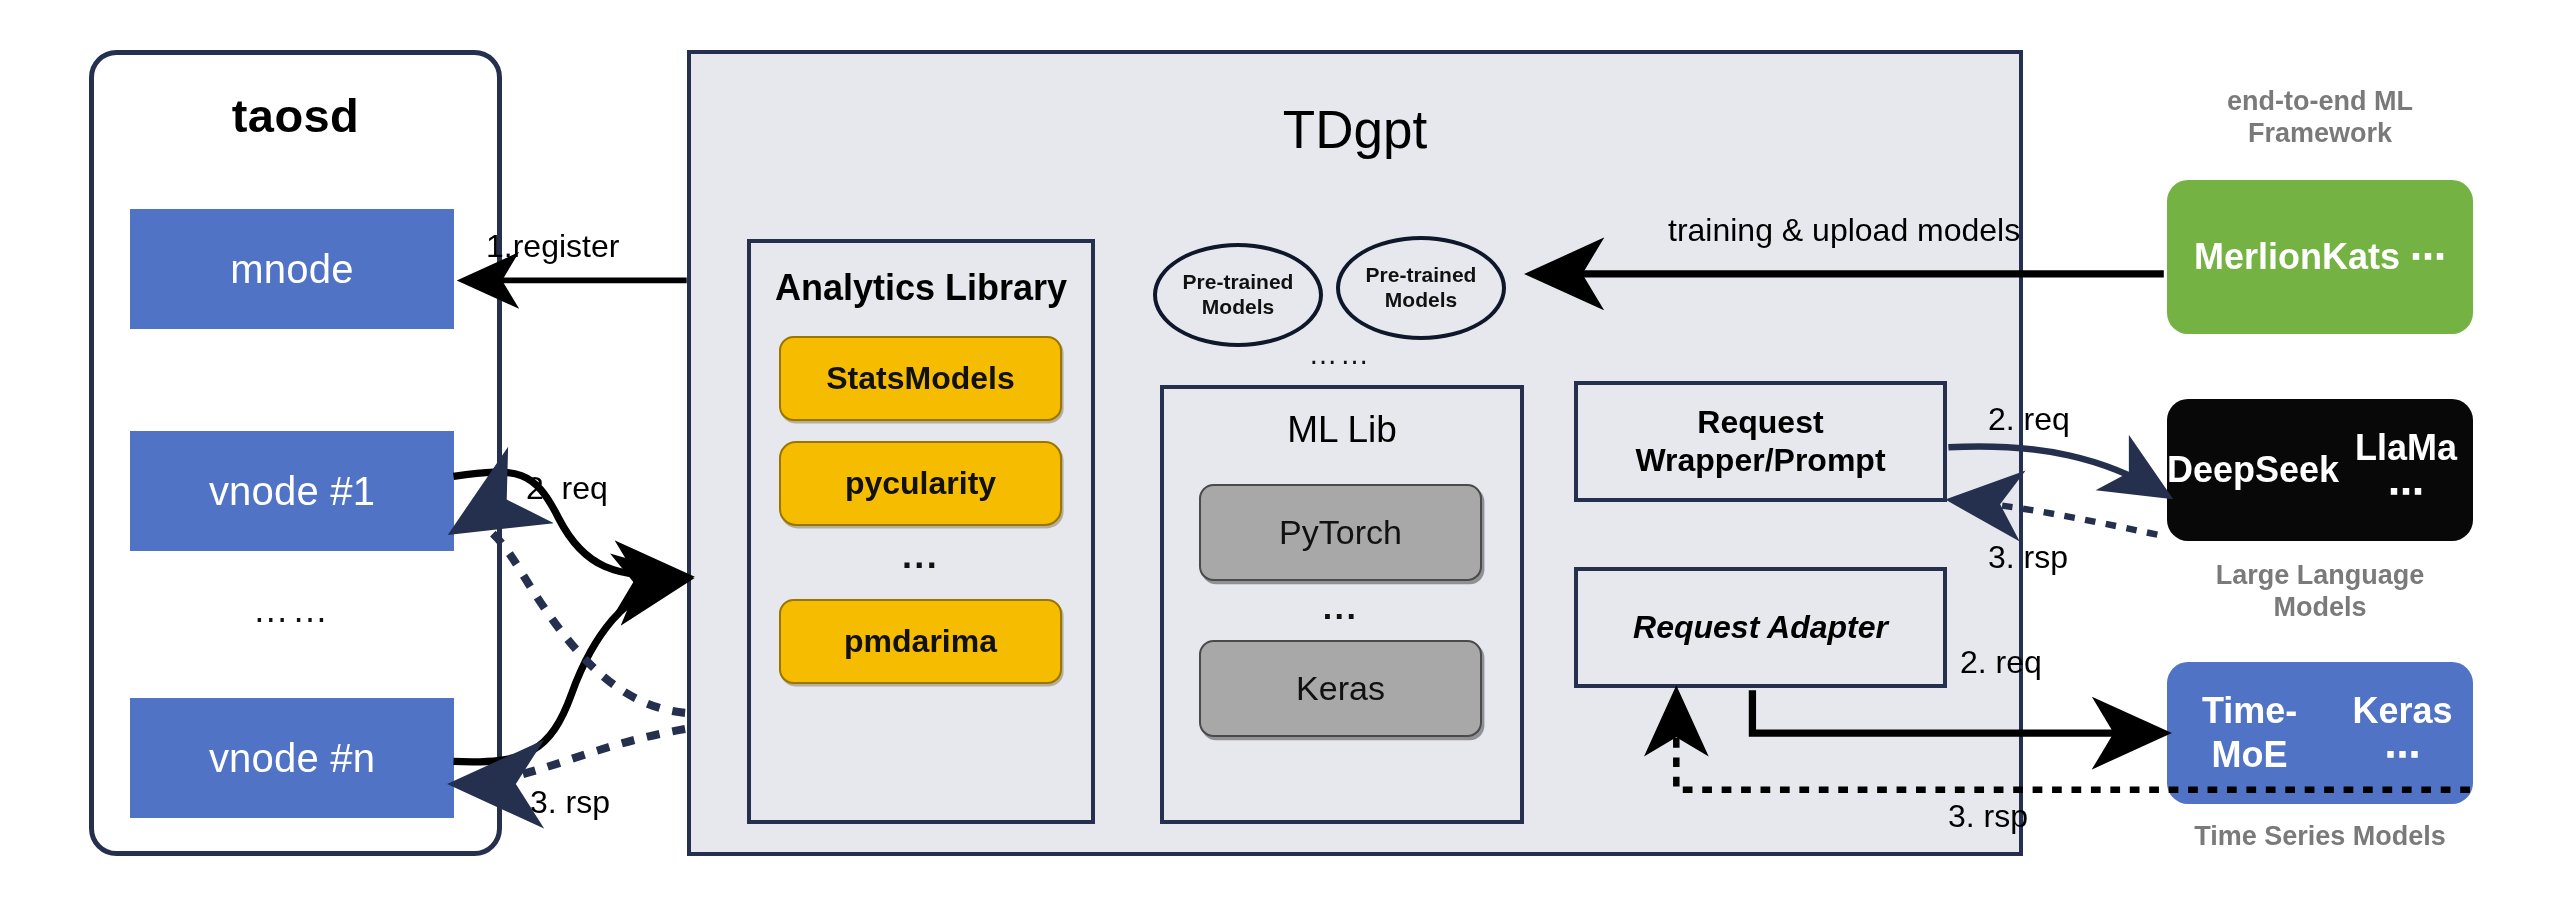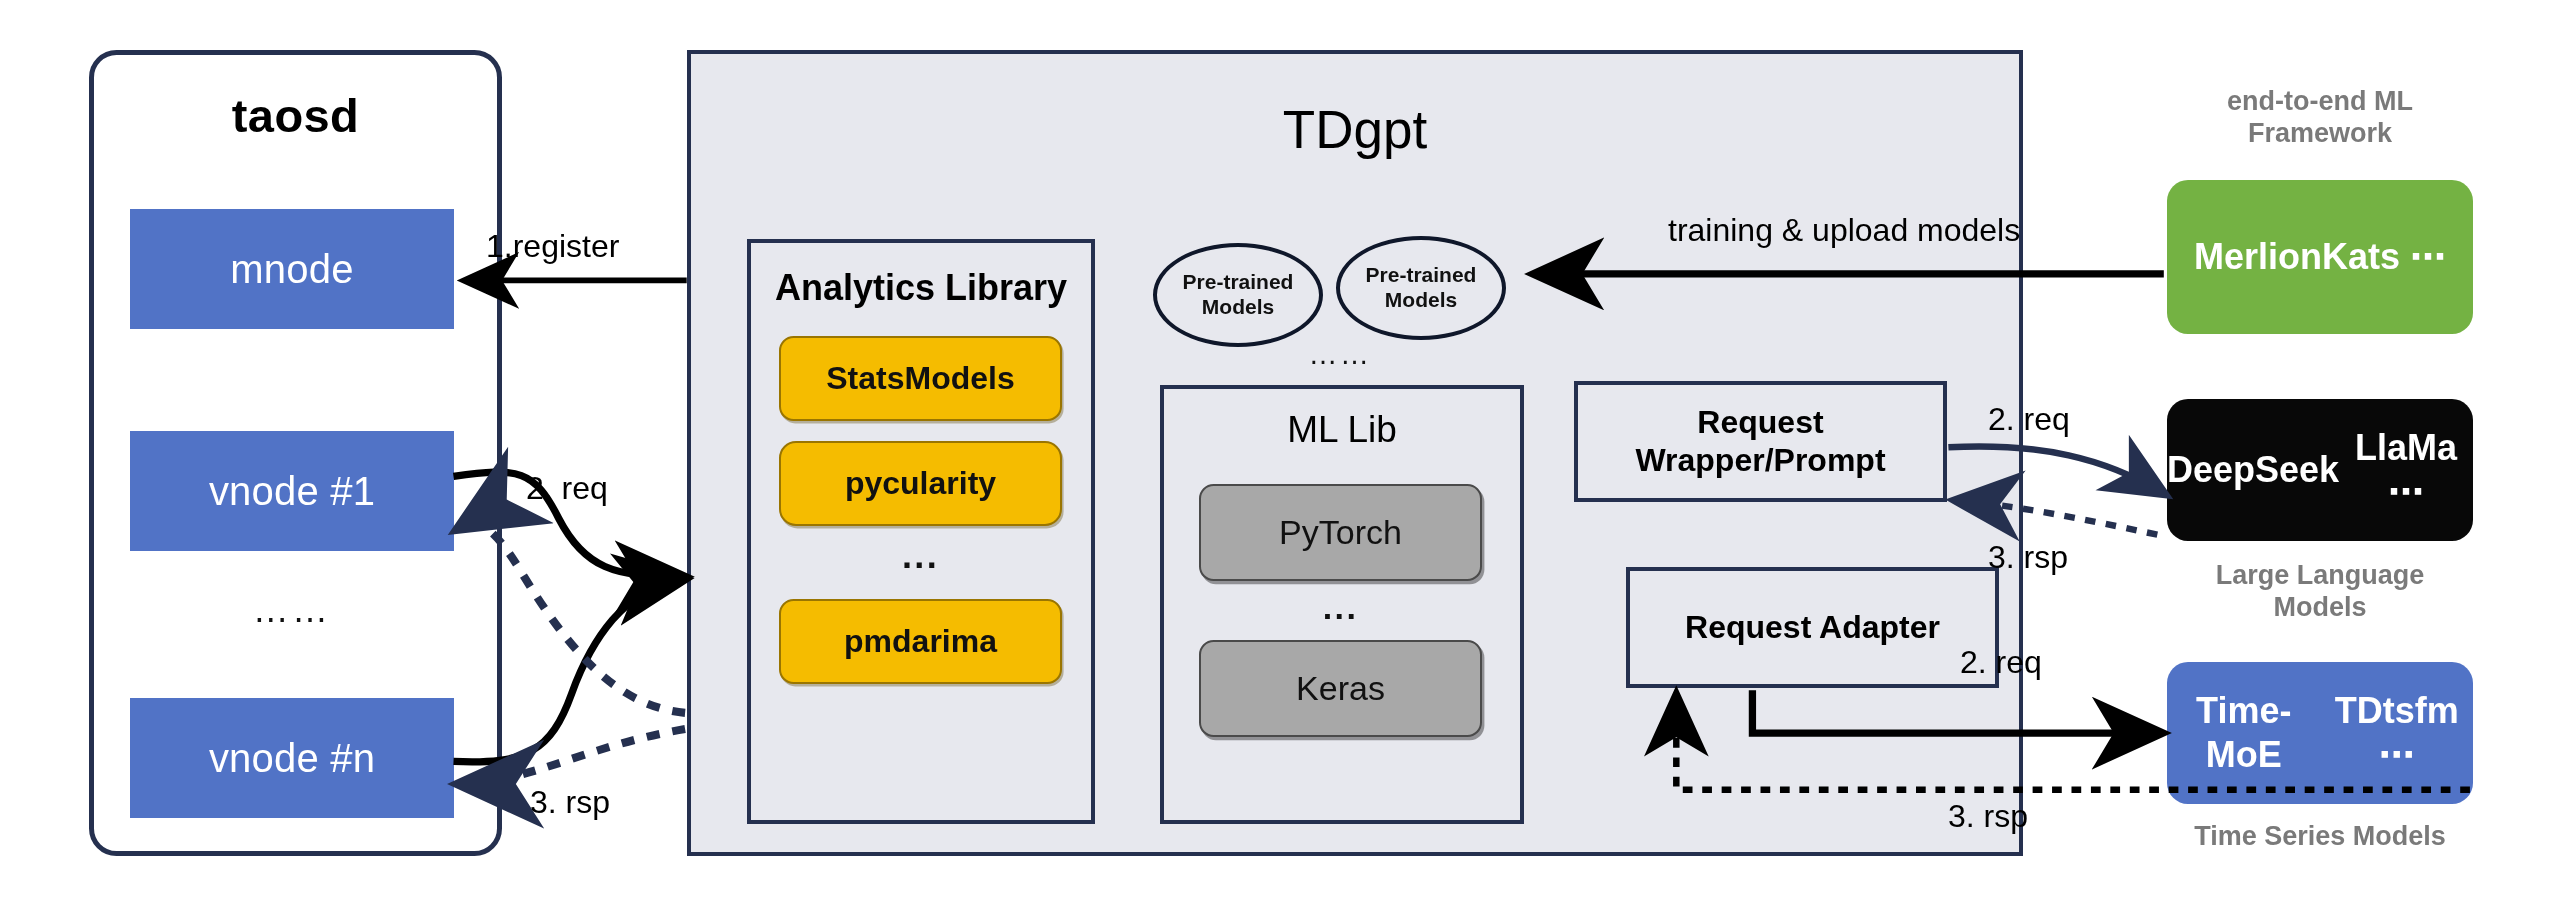--- a/index.html
+++ b/index.html
@@ -110,21 +110,21 @@
     font-size:34px;font-weight:bold;letter-spacing:2.4px;color:#111;
   }
 
   
   .req-box{
     border:4px solid #25304f;background:#e7e8ee;
     display:flex;align-items:center;justify-content:center;text-align:center;
     font-size:32px;font-weight:bold;line-height:1.16;color:#000;
   }
   .req-wrapper{left:1574px;top:381px;width:373px;height:121px;}
-  .req-adapter{left:1626px;top:567px;width:373px;height:121px;}
+  .req-adapter{left:1574px;top:567px;width:373px;height:121px;font-style:italic;}
 
   
   .ext-box{
     border-radius:21px;
     display:flex;align-items:center;justify-content:center;
     text-align:center;line-height:1.22;font-size:36px;font-weight:bold;
     color:#ffffff;
   }
   .ext-merlion{left:2167px;top:180px;width:306px;height:154px;background:#74b243;}
   .ext-llm{left:2167px;top:399px;width:306px;height:142px;background:#080808;}
@@ -229,21 +229,21 @@
     <div>DeepSeek</div>
     <div>LlaMa ⋯</div>
   </div>
   <div class="ext-cap cap-llm">
     <div>Large Language</div>
     <div>Models</div>
   </div>
 
   <div class="abs ext-box ext-ts">
     <div>Time-MoE</div>
-    <div>TDtsfm ⋯</div>
+    <div>Keras ⋯</div>
   </div>
   <div class="ext-cap cap-ts">
     <div>Time Series Models</div>
   </div>
 
   <svg class="arrows" viewBox="0 0 3181 1117">
     <defs>
       <marker id="ah-black" markerWidth="12" markerHeight="12" refX="9" refY="5" orient="auto" markerUnits="strokeWidth">
         <path d="M0,0 L11,5 L0,10 L3,5 Z" fill="#000000"></path>
       </marker>

